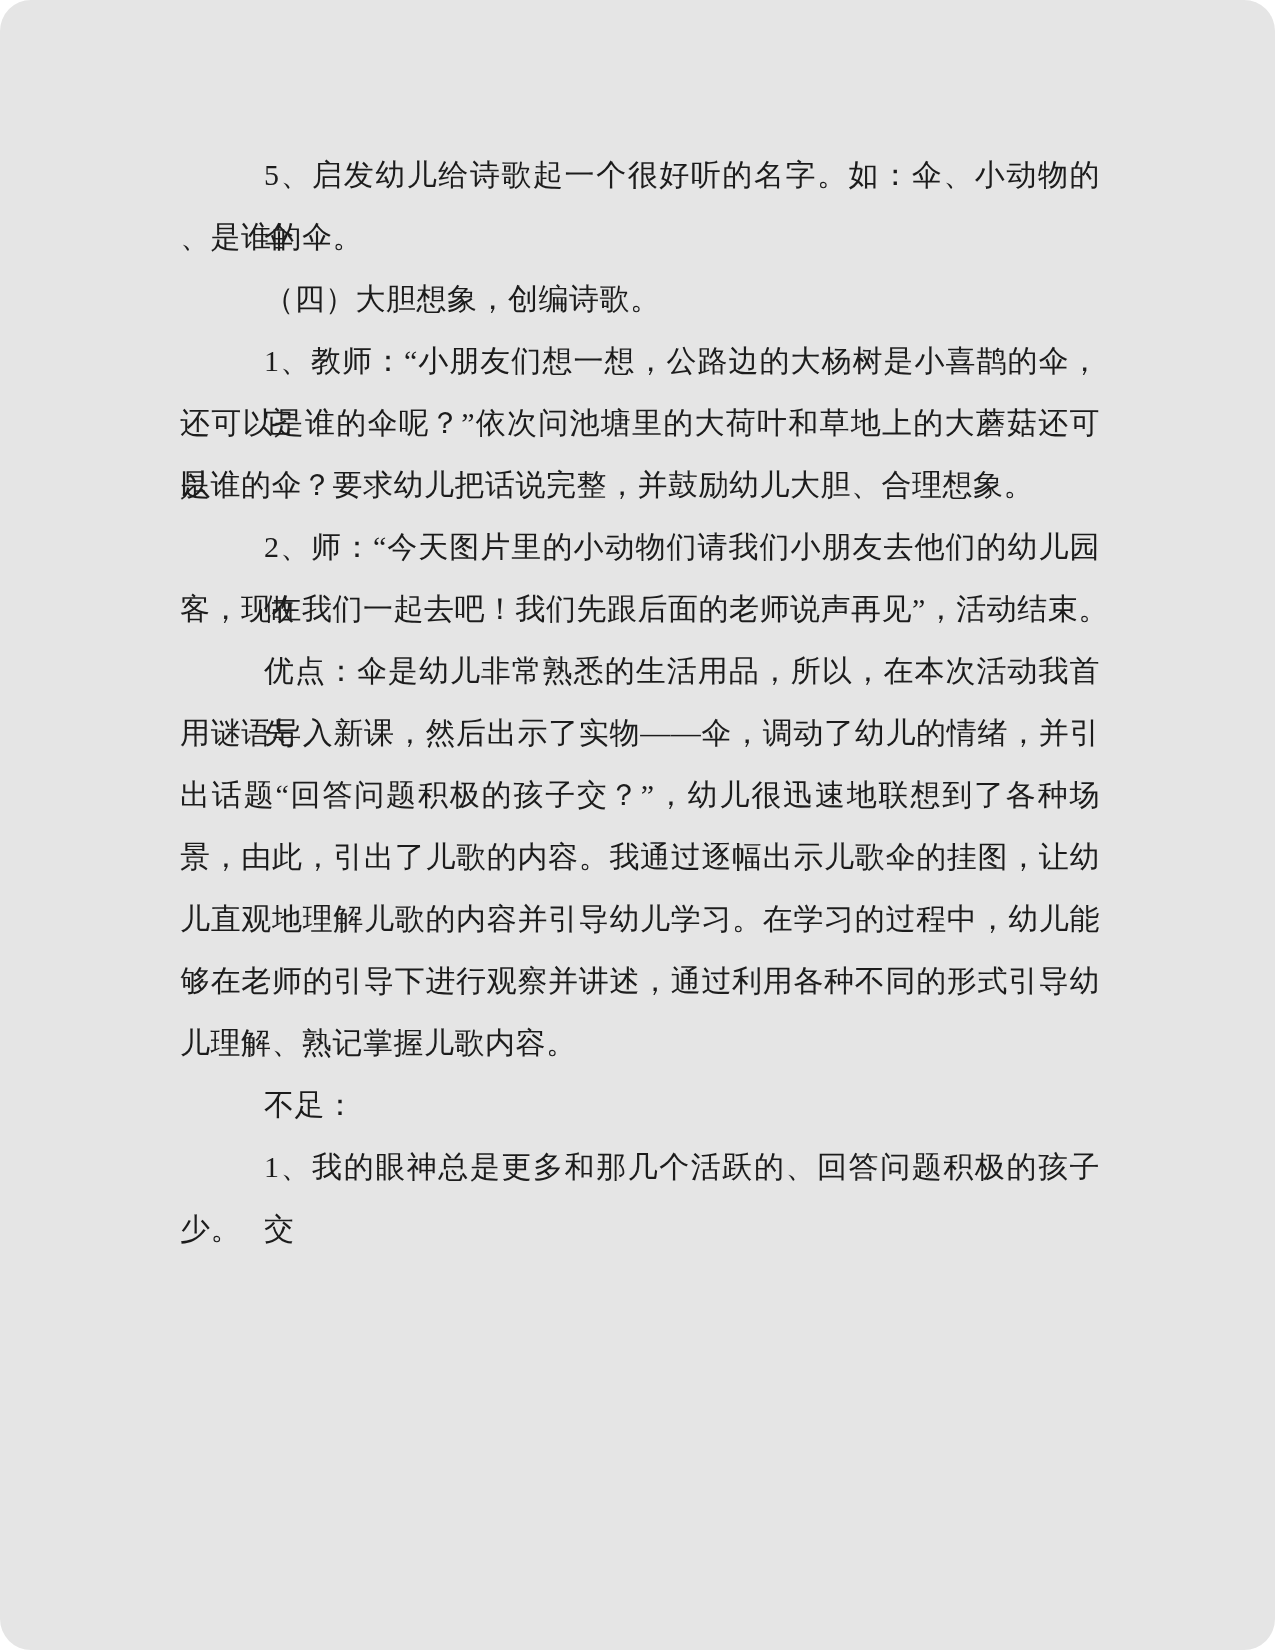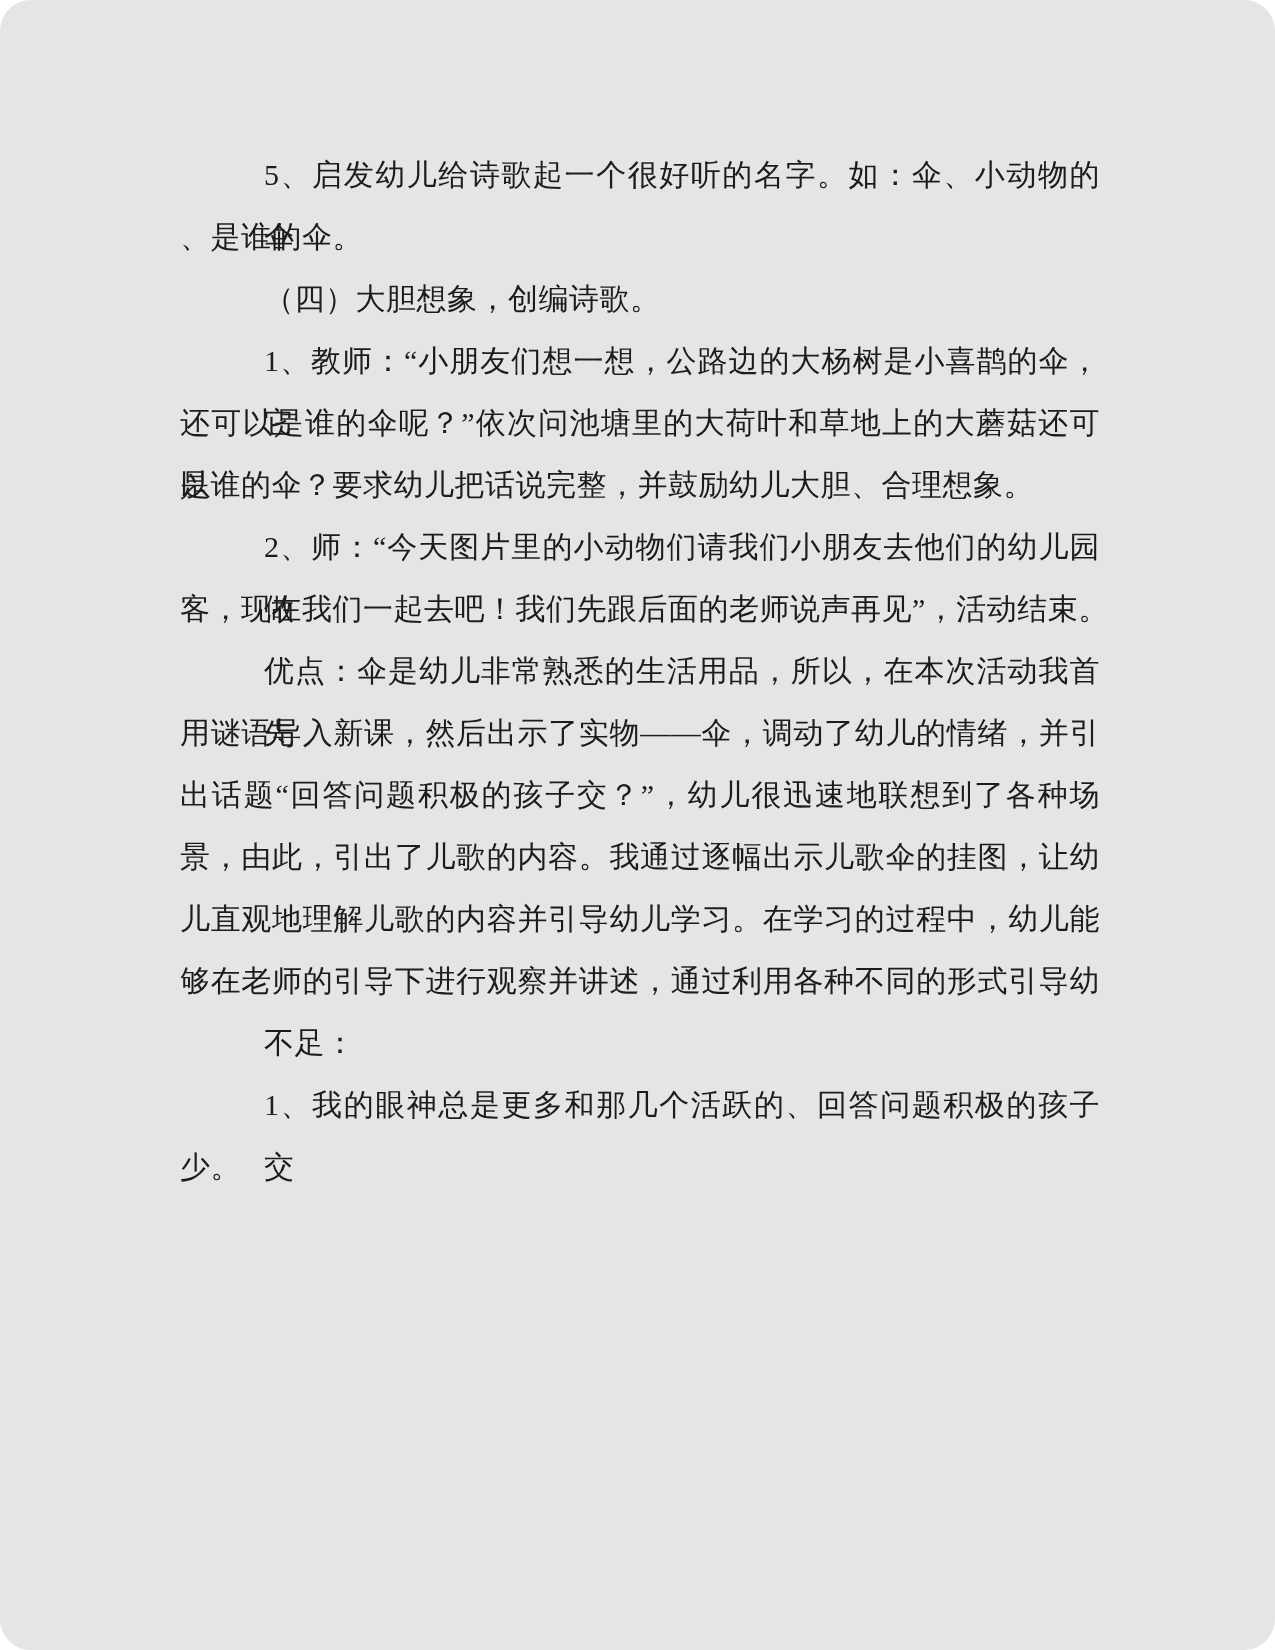--- a/index.html
+++ b/index.html
@@ -57,17 +57,18 @@
       <div class="line full">还可以是谁的伞呢？”依次问池塘里的大荷叶和草地上的大蘑菇还可以</div>
       <div class="line">是谁的伞？要求幼儿把话说完整，并鼓励幼儿大胆、合理想象。</div>
       <div class="line full indent">2、师：“今天图片里的小动物们请我们小朋友去他们的幼儿园做</div>
       <div class="line">客，现在我们一起去吧！我们先跟后面的老师说声再见”，活动结束。</div>
       <div class="line full indent">优点：伞是幼儿非常熟悉的生活用品，所以，在本次活动我首先</div>
       <div class="line full">用谜语导入新课，然后出示了实物——伞，调动了幼儿的情绪，并引</div>
       <div class="line full">出话题“回答问题积极的孩子交？”，幼儿很迅速地联想到了各种场</div>
       <div class="line full">景，由此，引出了儿歌的内容。我通过逐幅出示儿歌伞的挂图，让幼</div>
       <div class="line full">儿直观地理解儿歌的内容并引导幼儿学习。在学习的过程中，幼儿能</div>
       <div class="line full">够在老师的引导下进行观察并讲述，通过利用各种不同的形式引导幼</div>
+      <div class="line">儿理解、熟记掌握儿歌内容。</div>
       <div class="line indent">不足：</div>
       <div class="line full indent">1、我的眼神总是更多和那几个活跃的、回答问题积极的孩子交</div>
       <div class="line">少。</div>
     </div>
 </div>
 
 </body></html>

